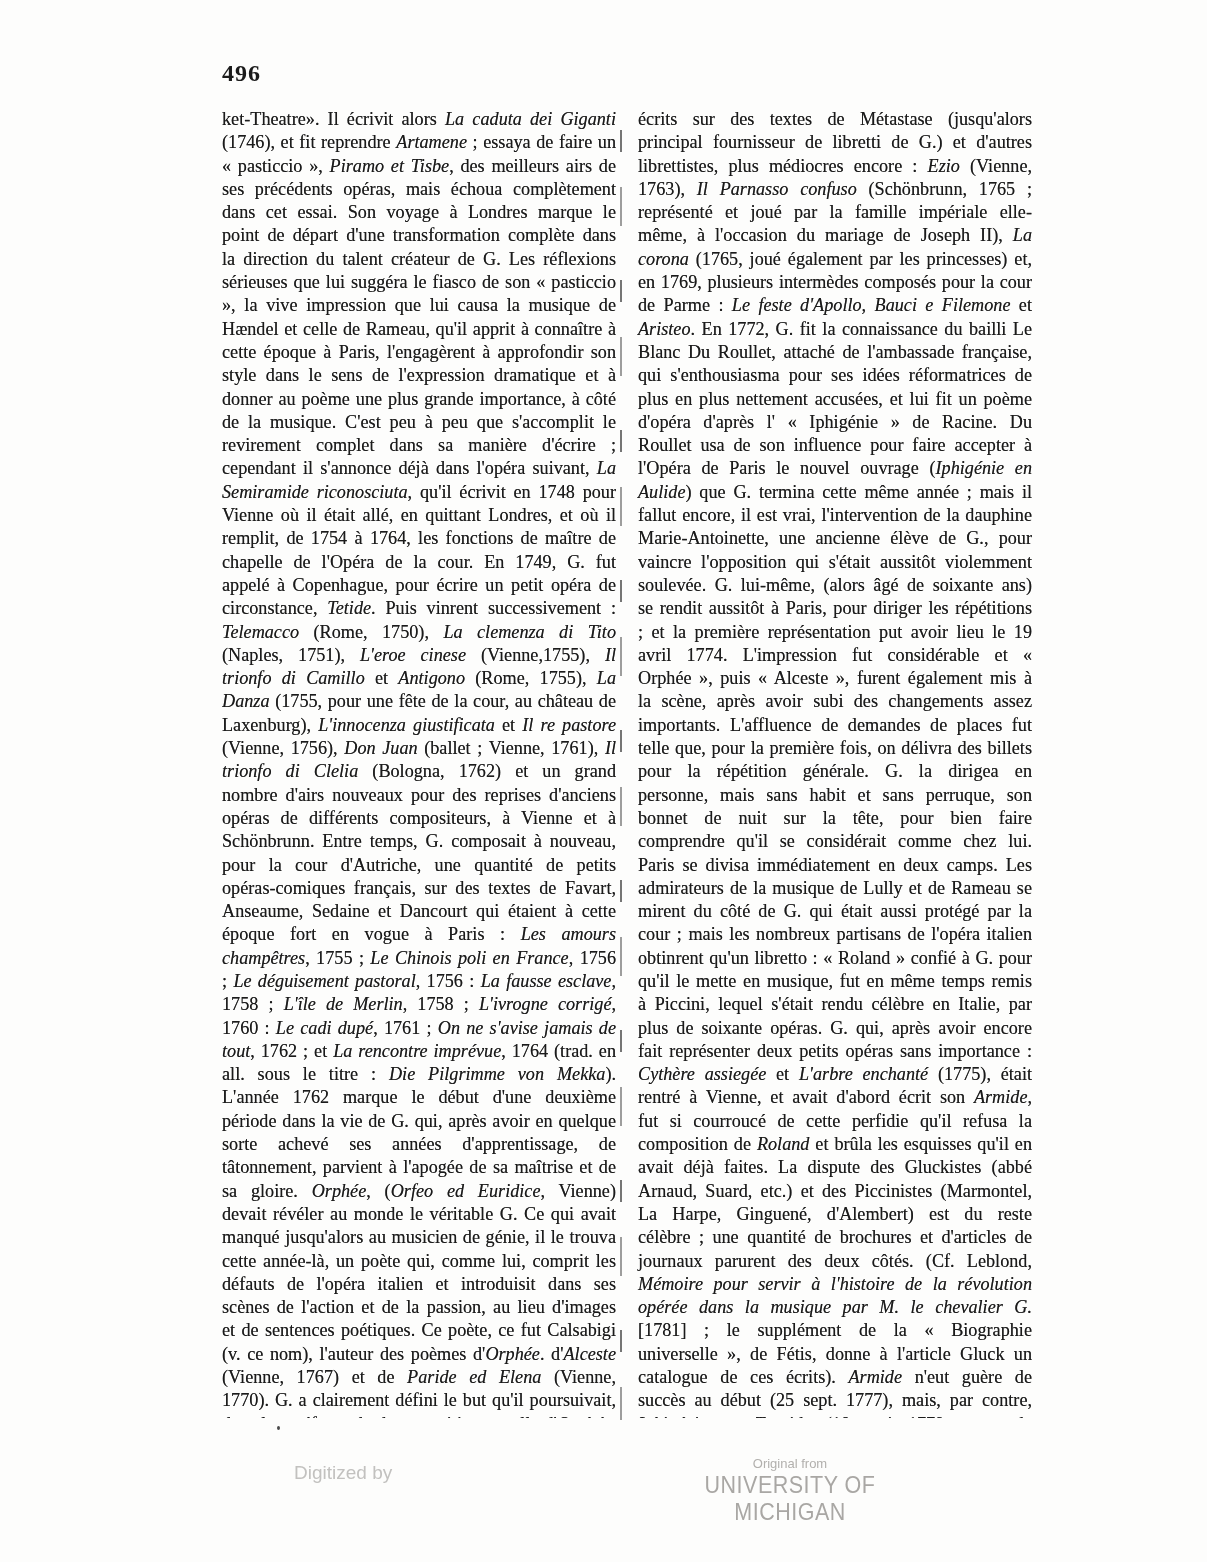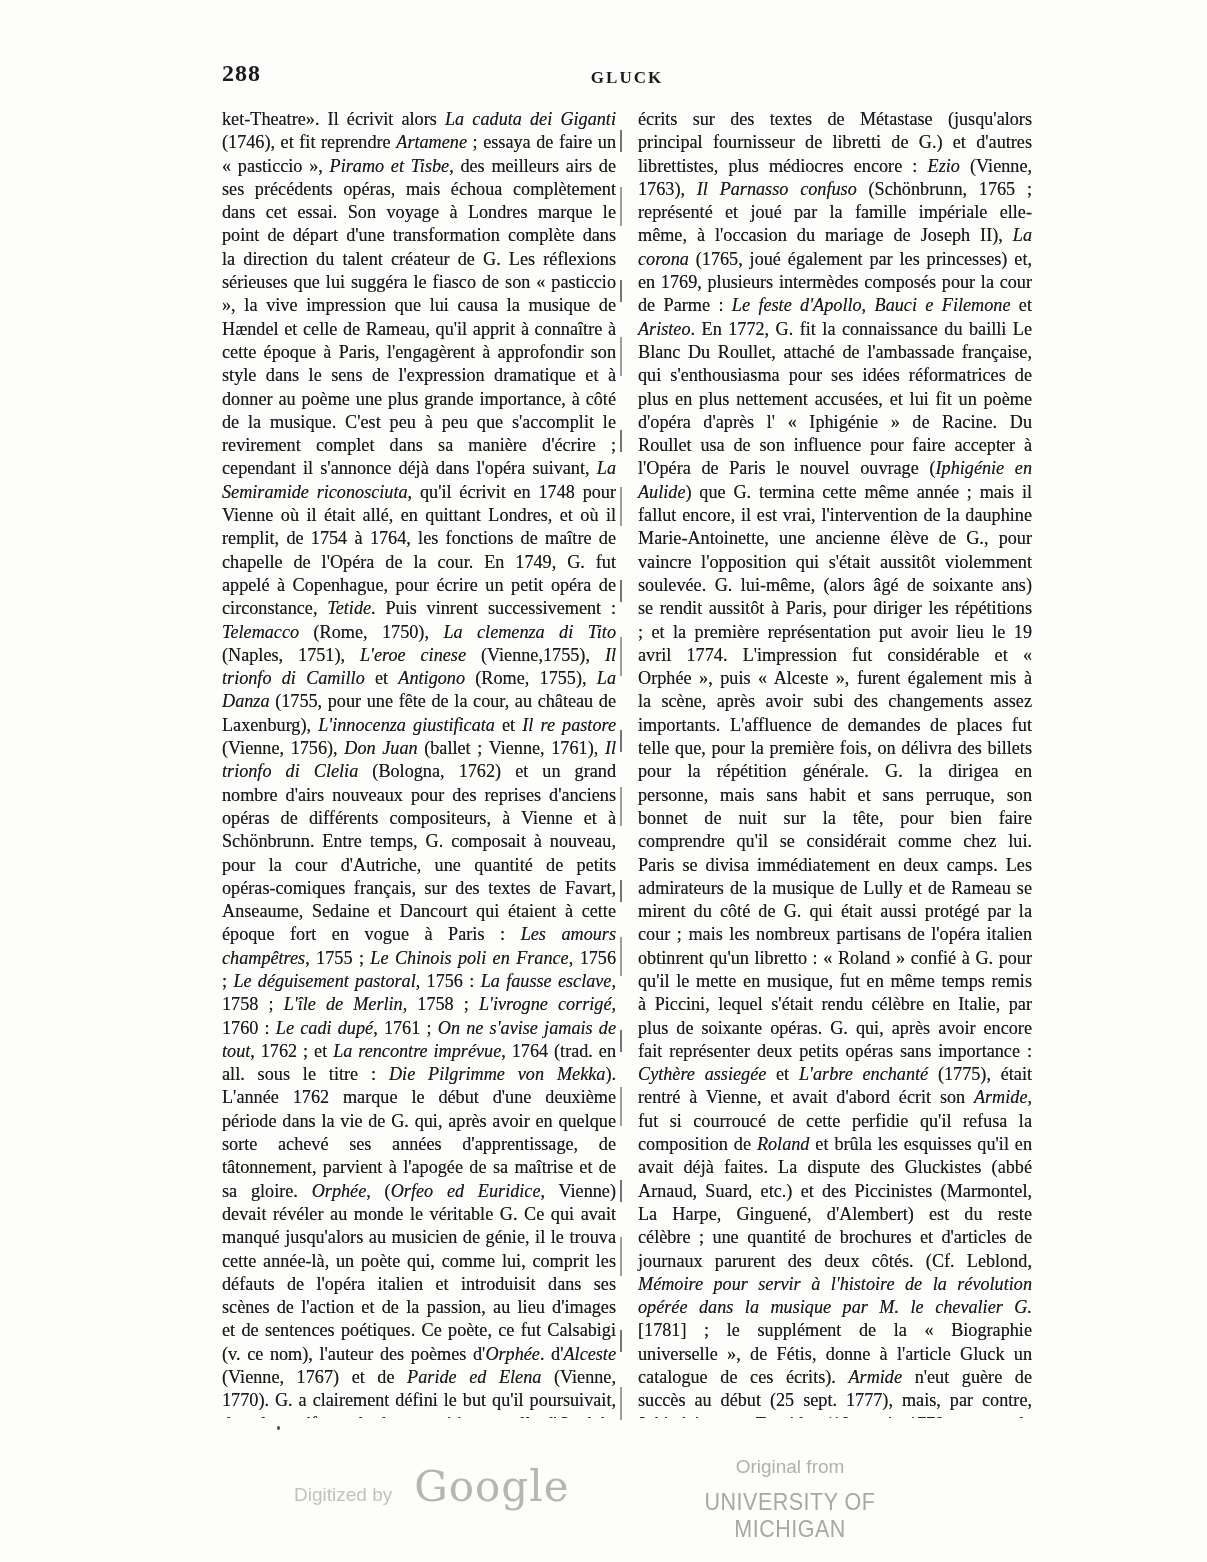--- a/index.html
+++ b/index.html
@@ -100,50 +100,48 @@
   .provenance-watermark {
     position: absolute;
     left: 652px;
     top: 1456px;
     width: 276px;
     text-align: center;
     font-family: "Liberation Sans", sans-serif;
     color: #b2b0ad;
   }
   .original-from {
-    font-size: 19px;
-    margin-bottom: 13px;
+    font-size: 13px;
+    margin-bottom: 3px;
   }
   .institution {
     font-size: 21.5px;
     letter-spacing: 0.5px;
     color: #a9a7a4;
     transform: scaleY(1.08);
   }
 </style>
 </head>
 <body>
 
 <div class="page">
 
-  <div class="page-number">288</div>
+  <div class="page-number">496</div>
 
-  <div class="running-head">GLUCK</div>
 
   <div class="columns">
     <div class="col"><span>ket-Theatre». Il écrivit alors </span><i>La caduta dei Giganti</i><span> (1746), et fit reprendre </span><i>Artamene</i><span> ; essaya de faire un « pasticcio », </span><i>Piramo et Tisbe</i><span>, des meilleurs airs de ses précédents opéras, mais échoua complètement dans cet essai. Son voyage à Londres marque le point de départ d'une transformation complète dans la direction du talent créateur de G. Les réflexions sérieuses que lui suggéra le fiasco de son « pasticcio », la vive impression que lui causa la musique de Hændel et celle de Rameau, qu'il apprit à connaître à cette époque à Paris, l'engagèrent à approfondir son style dans le sens de l'expression dramatique et à donner au poème une plus grande importance, à côté de la musique. C'est peu à peu que s'accomplit le revirement complet dans sa manière d'écrire ; cependant il s'annonce déjà dans l'opéra suivant, </span><i>La Semiramide riconosciuta</i><span>, qu'il écrivit en 1748 pour Vienne où il était allé, en quittant Londres, et où il remplit, de 1754 à 1764, les fonctions de maître de chapelle de l'Opéra de la cour. En 1749, G. fut appelé à Copenhague, pour écrire un petit opéra de circonstance, </span><i>Tetide</i><span>. Puis vinrent successivement : </span><i>Telemacco</i><span> (Rome, 1750), </span><i>La clemenza di Tito</i><span> (Naples, 1751), </span><i>L'eroe cinese</i><span> (Vienne,1755), </span><i>Il trionfo di Camillo</i><span> et </span><i>Antigono</i><span> (Rome, 1755), </span><i>La Danza</i><span> (1755, pour une fête de la cour, au château de Laxenburg), </span><i>L'innocenza giustificata</i><span> et </span><i>Il re pastore</i><span> (Vienne, 1756), </span><i>Don Juan</i><span> (ballet ; Vienne, 1761), </span><i>Il trionfo di Clelia</i><span> (Bologna, 1762) et un grand nombre d'airs nouveaux pour des reprises d'anciens opéras de différents compositeurs, à Vienne et à Schönbrunn. Entre temps, G. composait à nouveau, pour la cour d'Autriche, une quantité de petits opéras-comiques français, sur des textes de Favart, Anseaume, Sedaine et Dancourt qui étaient à cette époque fort en vogue à Paris : </span><i>Les amours champêtres</i><span>, 1755 ; </span><i>Le Chinois poli en France</i><span>, 1756 ; </span><i>Le déguisement pastoral</i><span>, 1756 : </span><i>La fausse esclave</i><span>, 1758 ; </span><i>L'île de Merlin</i><span>, 1758 ; </span><i>L'ivrogne corrigé</i><span>, 1760 : </span><i>Le cadi dupé</i><span>, 1761 ; </span><i>On ne s'avise jamais de tout</i><span>, 1762 ; et </span><i>La rencontre imprévue</i><span>, 1764 (trad. en all. sous le titre : </span><i>Die Pilgrimme von Mekka</i><span>). L'année 1762 marque le début d'une deuxième période dans la vie de G. qui, après avoir en quelque sorte achevé ses années d'apprentissage, de tâtonnement, parvient à l'apogée de sa maîtrise et de sa gloire. </span><i>Orphée</i><span>, (</span><i>Orfeo ed Euridice</i><span>, Vienne) devait révéler au monde le véritable G. Ce qui avait manqué jusqu'alors au musicien de génie, il le trouva cette année-là, un poète qui, comme lui, comprit les défauts de l'opéra italien et introduisit dans ses scènes de l'action et de la passion, au lieu d'images et de sentences poétiques. Ce poète, ce fut Calsabigi (v. ce nom), l'auteur des poèmes d'</span><i>Orphée</i><span>. d'</span><i>Alceste</i><span> (Vienne, 1767) et de </span><i>Paride ed Elena</i><span> (Vienne, 1770). G. a clairement défini le but qu'il poursuivait, dans les préfaces de deux partitions : celle d'</span><i>Orphée</i><span>, et celle de </span></div>
     <div class="col"><span>écrits sur des textes de Métastase (jusqu'alors principal fournisseur de libretti de G.) et d'autres librettistes, plus médiocres encore : </span><i>Ezio</i><span> (Vienne, 1763), </span><i>Il Parnasso confuso</i><span> (Schönbrunn, 1765 ; représenté et joué par la famille impériale elle-même, à l'occasion du mariage de Joseph II), </span><i>La corona</i><span> (1765, joué également par les princesses) et, en 1769, plusieurs intermèdes composés pour la cour de Parme : </span><i>Le feste d'Apollo, Bauci e Filemone</i><span> et </span><i>Aristeo</i><span>. En 1772, G. fit la connaissance du bailli Le Blanc Du Roullet, attaché de l'ambassade française, qui s'enthousiasma pour ses idées réformatrices de plus en plus nettement accusées, et lui fit un poème d'opéra d'après l' « Iphigénie » de Racine. Du Roullet usa de son influence pour faire accepter à l'Opéra de Paris le nouvel ouvrage (</span><i>Iphigénie en Aulide</i><span>) que G. termina cette même année ; mais il fallut encore, il est vrai, l'intervention de la dauphine Marie-Antoinette, une ancienne élève de G., pour vaincre l'opposition qui s'était aussitôt violemment soulevée. G. lui-même, (alors âgé de soixante ans) se rendit aussitôt à Paris, pour diriger les répétitions ; et la première représentation put avoir lieu le 19 avril 1774. L'impression fut considérable et « Orphée », puis « Alceste », furent également mis à la scène, après avoir subi des changements assez importants. L'affluence de demandes de places fut telle que, pour la première fois, on délivra des billets pour la répétition générale. G. la dirigea en personne, mais sans habit et sans perruque, son bonnet de nuit sur la tête, pour bien faire comprendre qu'il se considérait comme chez lui. Paris se divisa immédiatement en deux camps. Les admirateurs de la musique de Lully et de Rameau se mirent du côté de G. qui était aussi protégé par la cour ; mais les nombreux partisans de l'opéra italien obtinrent qu'un libretto : « Roland » confié à G. pour qu'il le mette en musique, fut en même temps remis à Piccini, lequel s'était rendu célèbre en Italie, par plus de soixante opéras. G. qui, après avoir encore fait représenter deux petits opéras sans importance : </span><i>Cythère assiegée</i><span> et </span><i>L'arbre enchanté</i><span> (1775), était rentré à Vienne, et avait d'abord écrit son </span><i>Armide</i><span>, fut si courroucé de cette perfidie qu'il refusa la composition de </span><i>Roland</i><span> et brûla les esquisses qu'il en avait déjà faites. La dispute des Gluckistes (abbé Arnaud, Suard, etc.) et des Piccinistes (Marmontel, La Harpe, Ginguené, d'Alembert) est du reste célèbre ; une quantité de brochures et d'articles de journaux parurent des deux côtés. (Cf. Leblond, </span><i>Mémoire pour servir à l'histoire de la révolution opérée dans la musique par M. le chevalier G.</i><span> [1781] ; le supplément de la « Biographie universelle », de Fétis, donne à l'article Gluck un catalogue de ces écrits). </span><i>Armide</i><span> n'eut guère de succès au début (25 sept. 1777), mais, par contre, </span><i>Iphigénie en Tauride</i><span> (18 mai 1779, texte de Guillard) fit battre en retraite le parti des Piccinistes. La froideur avec laquelle fut accueilli </span></div>
   </div>
 
   <div class="gutter-rule"></div>
   <div class="ink-dot"></div>
 
   <div class="google-watermark">
     <span class="digitized-by">Digitized by</span>
-    <span class="google-logo">Google</span>
   </div>
 
   <div class="provenance-watermark">
     <div class="original-from">Original from</div>
     <div class="institution">UNIVERSITY OF MICHIGAN</div>
   </div>
 
 </div>
 
 </body></html>

